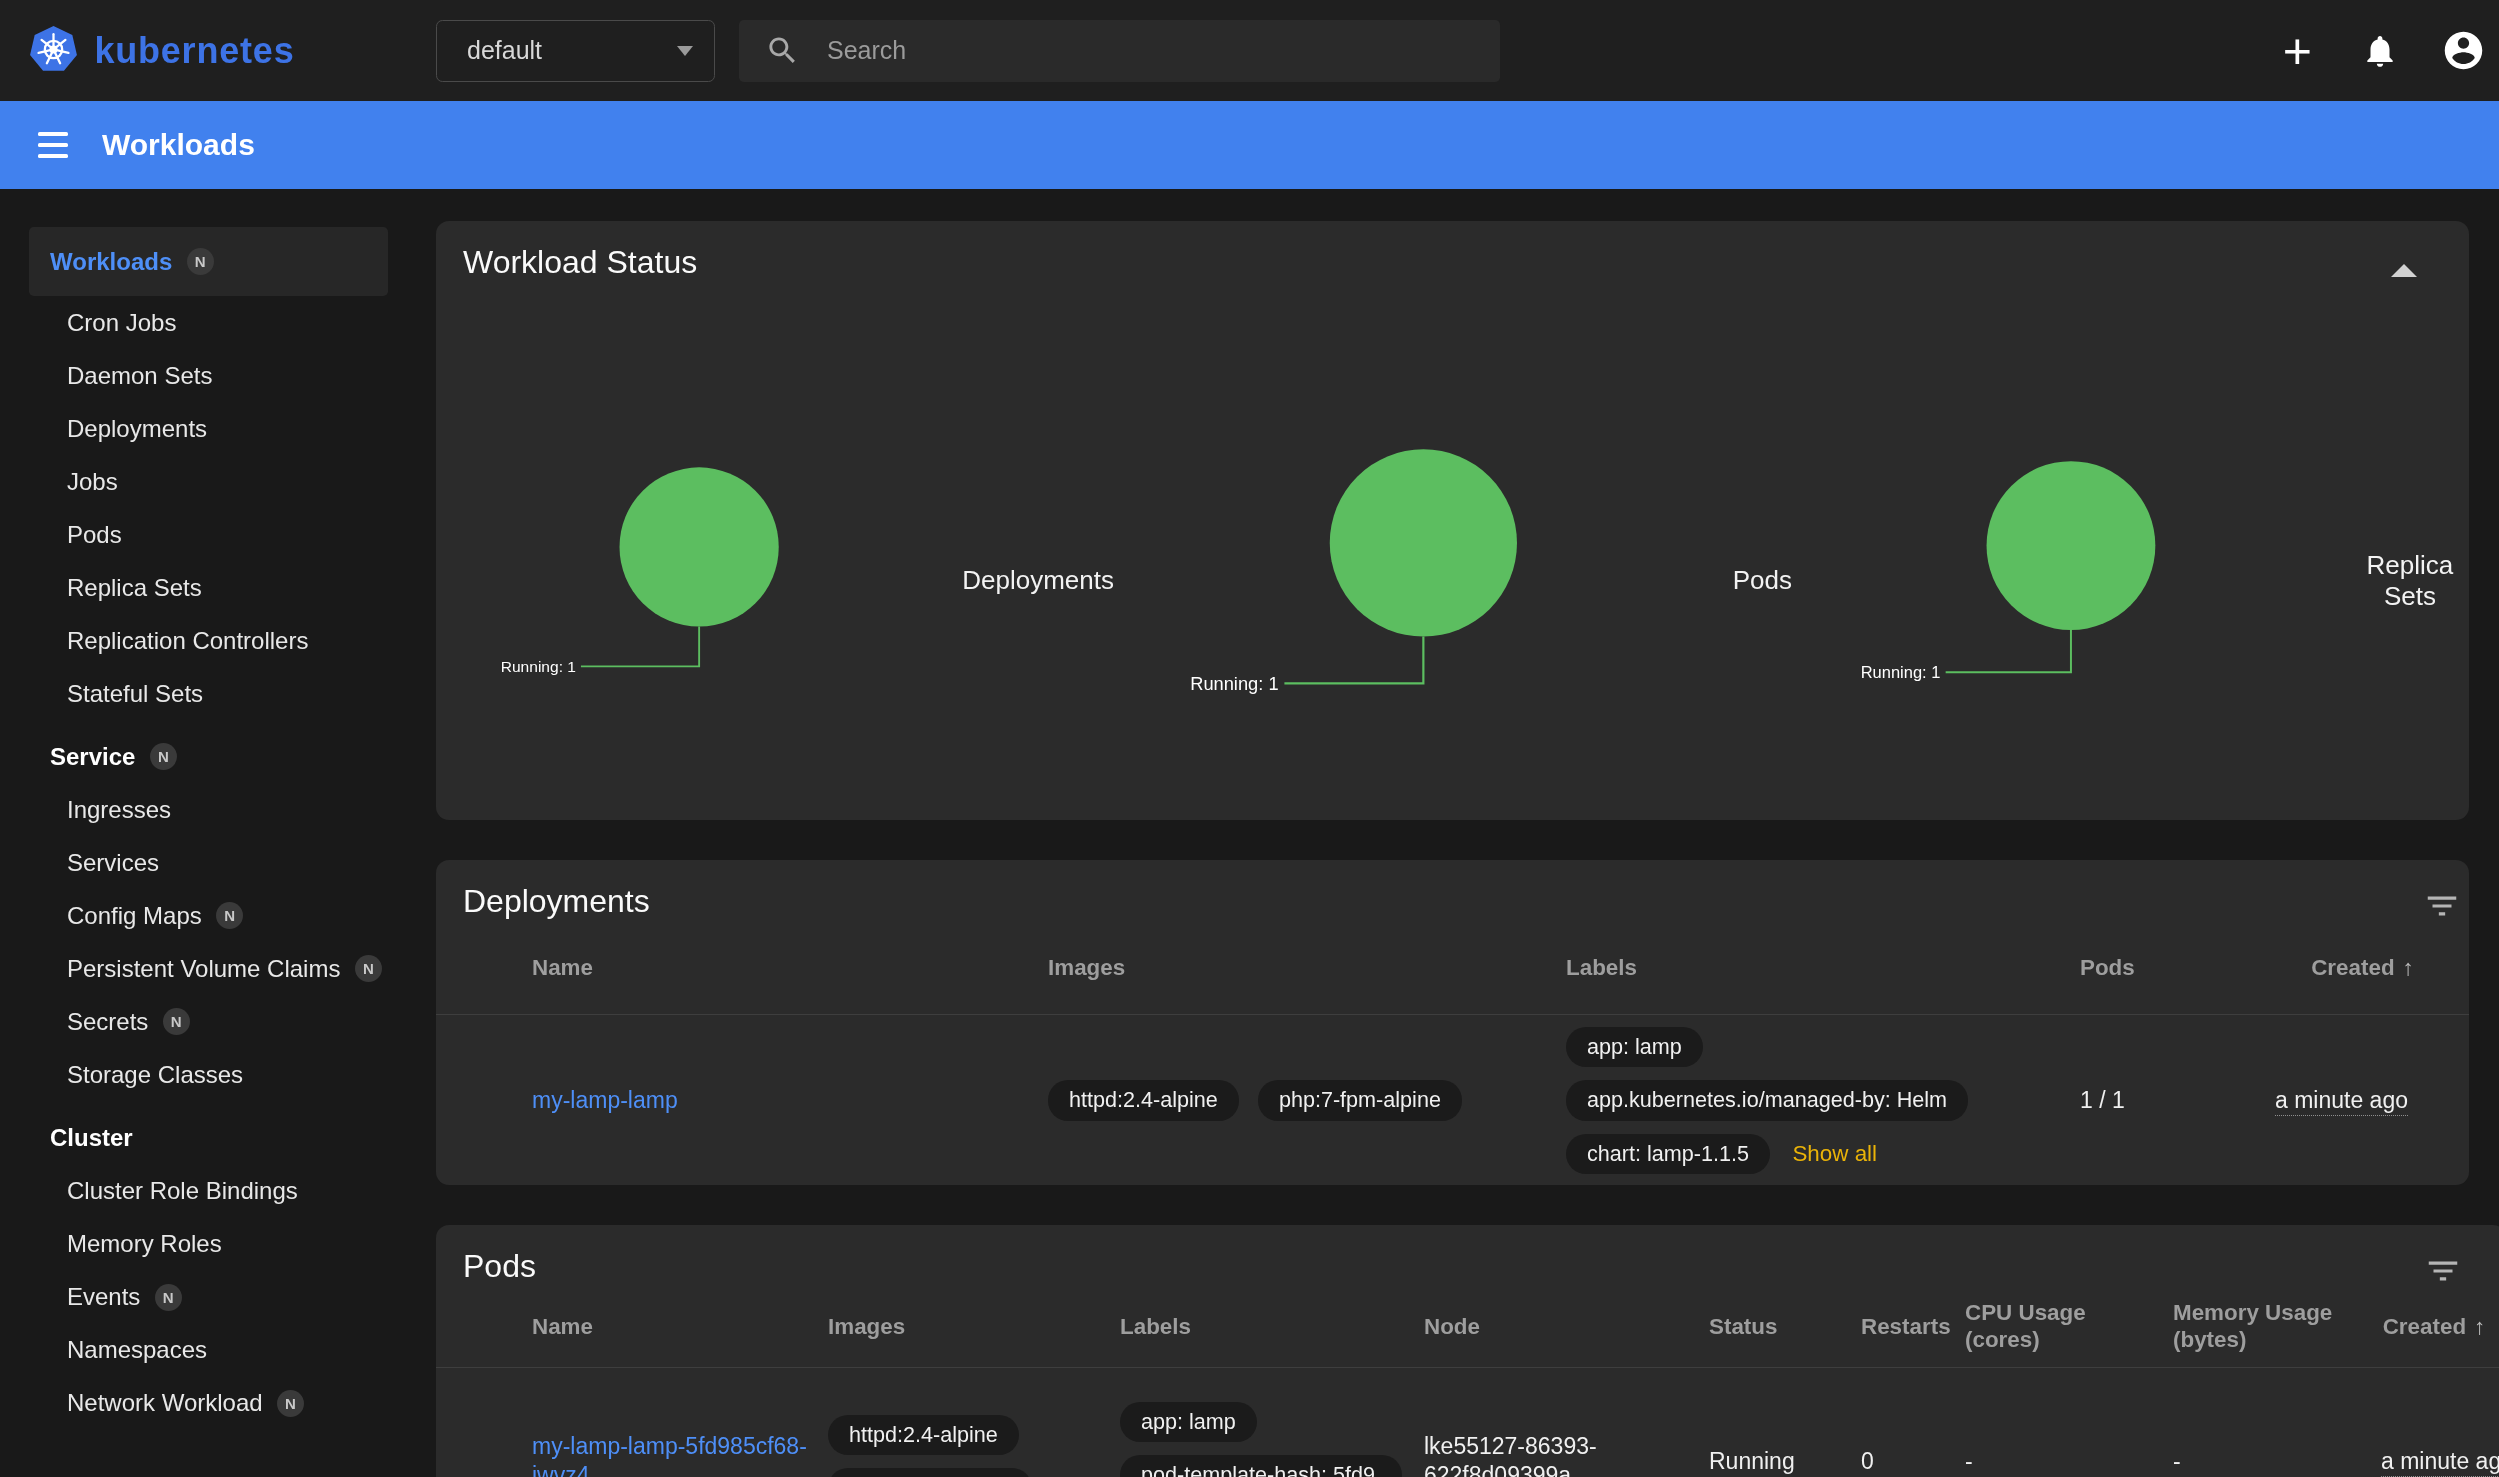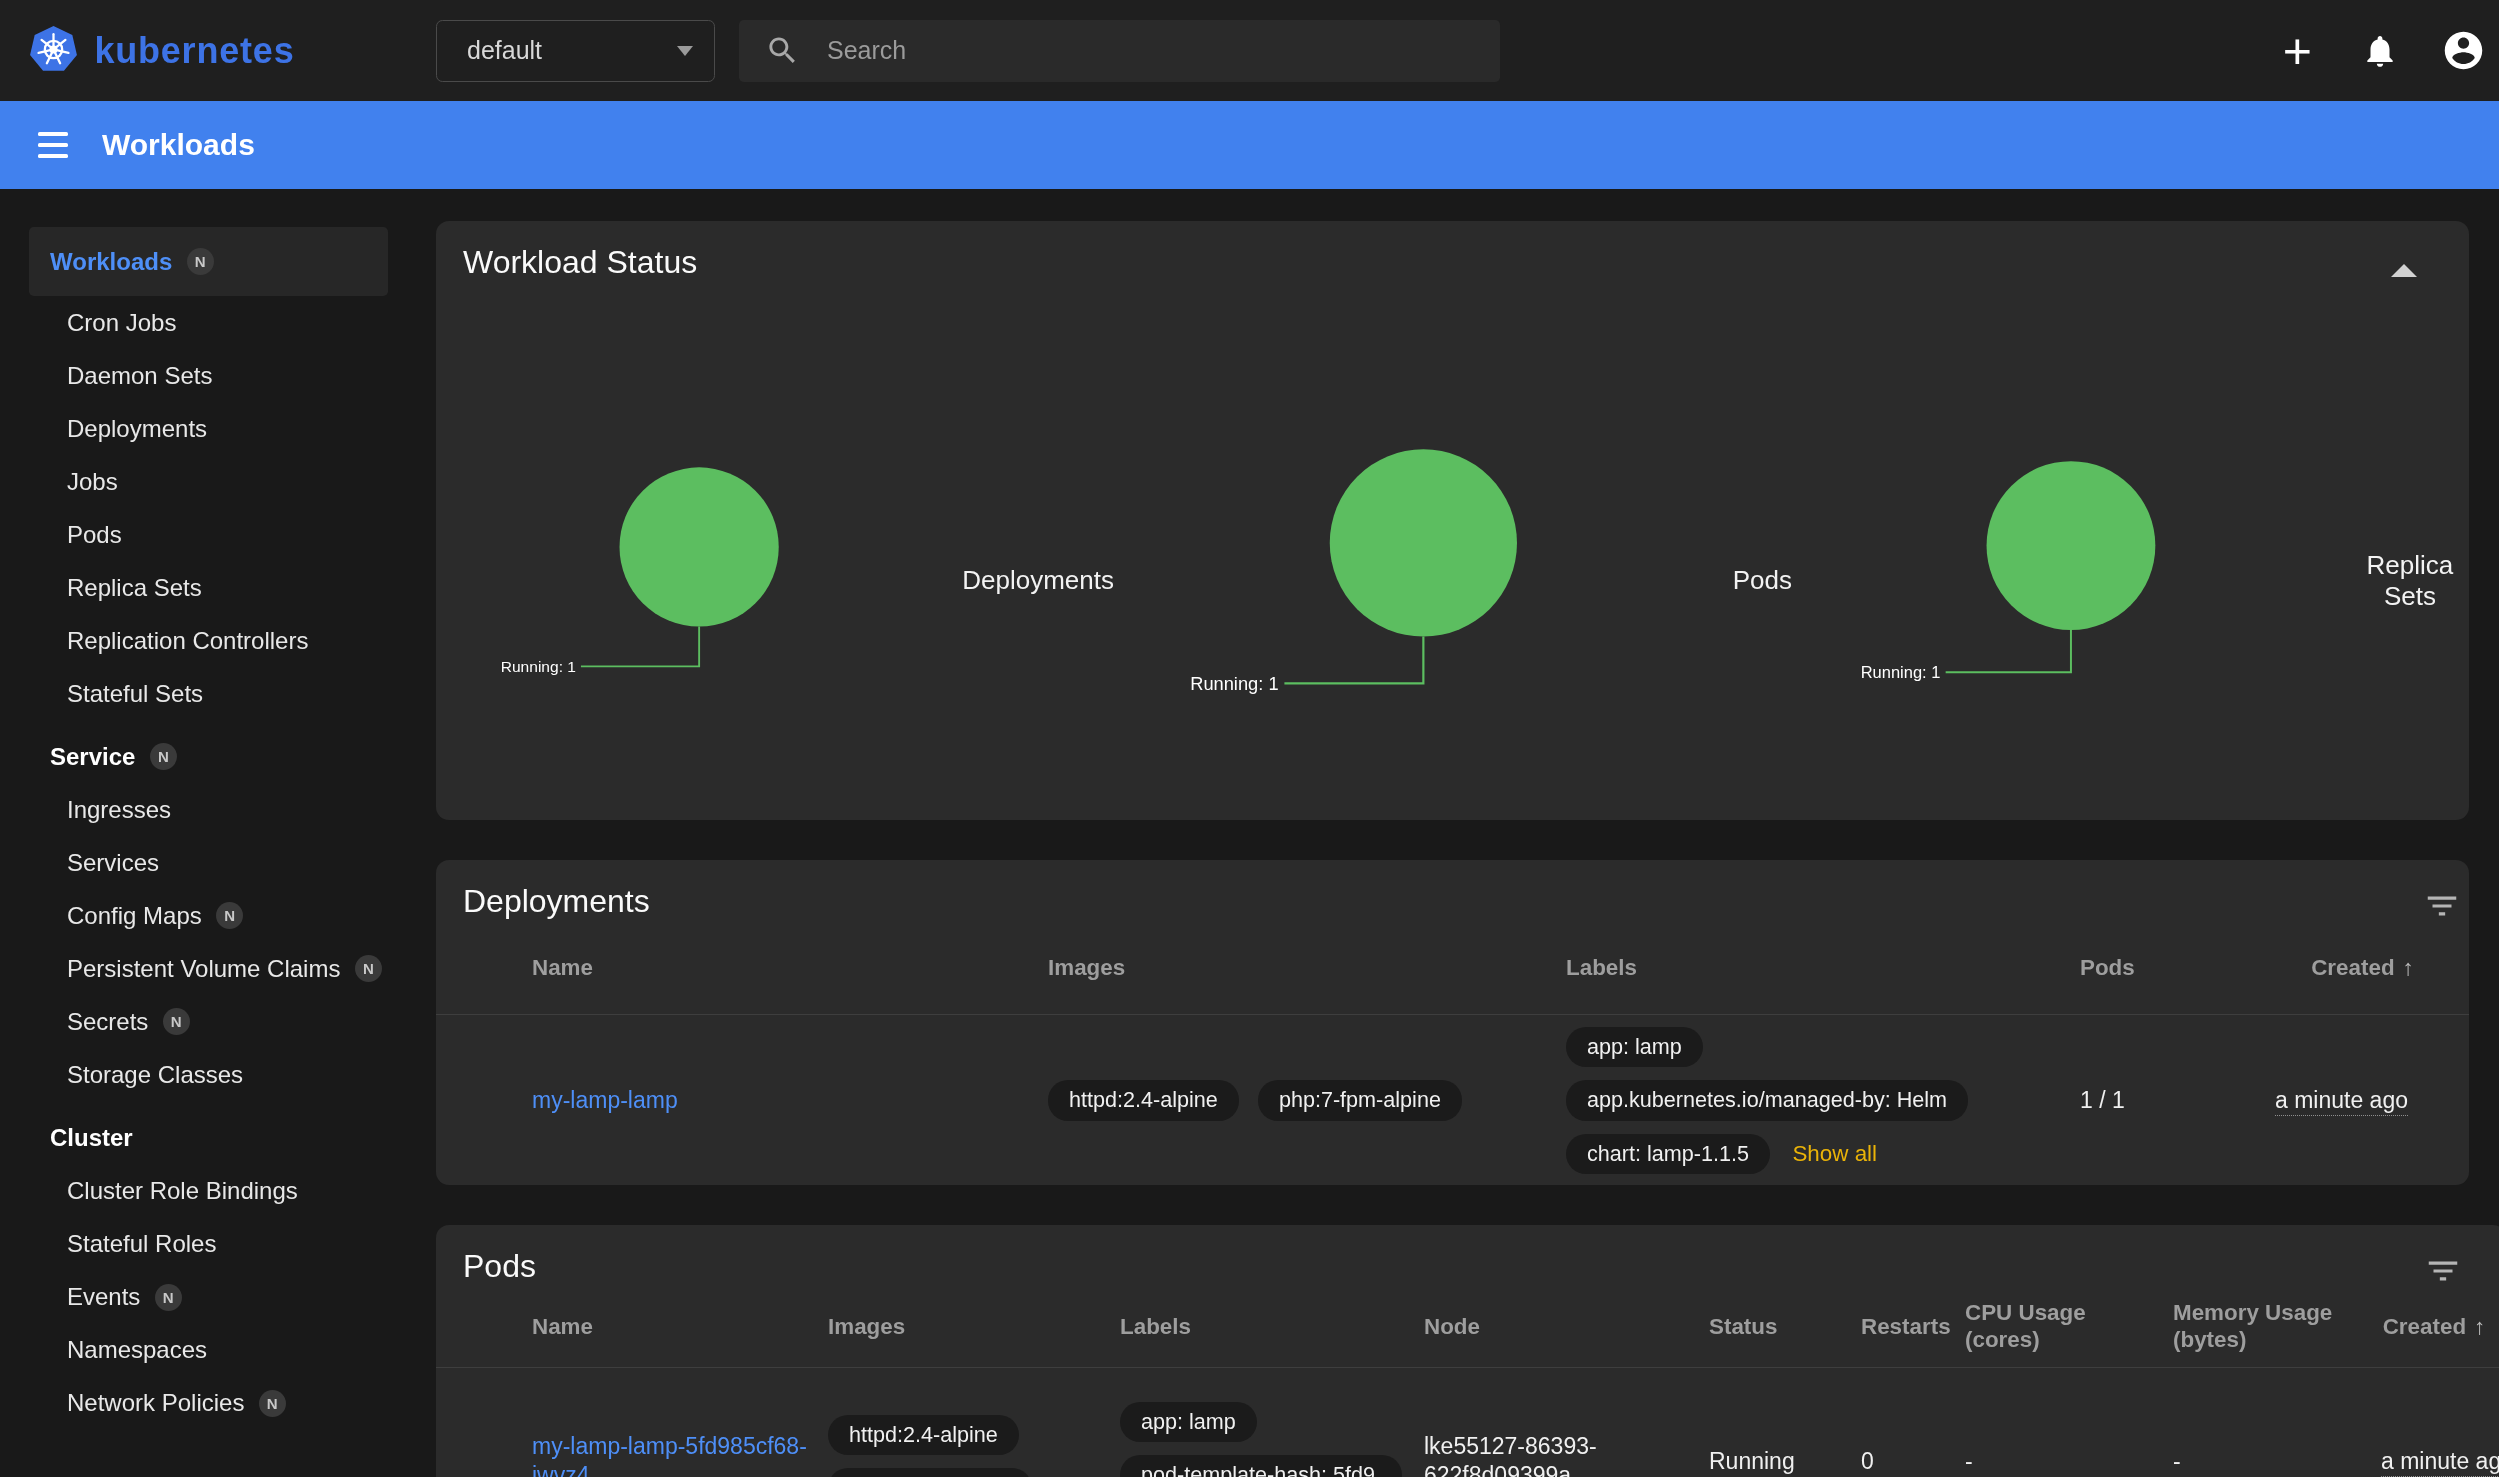--- a/index.html
+++ b/index.html
@@ -215,31 +215,31 @@
     <div class="nav-item">
         <span>Storage Classes</span>
       </div>
     <div class="nav-item section">
         <span>Cluster</span>
       </div>
     <div class="nav-item">
         <span>Cluster Role Bindings</span>
       </div>
     <div class="nav-item">
-        <span>Stateful Roles</span>
+        <span>Memory Roles</span>
       </div>
     <div class="nav-item">
       <span>Events</span>
       <span class="nbadge">N</span>
     </div>
     <div class="nav-item">
         <span>Namespaces</span>
       </div>
     <div class="nav-item">
-      <span>Network Policies</span>
+      <span>Network Workload</span>
       <span class="nbadge">N</span>
     </div>
   </div>
 
   <div class="main">
 
     <div class="card workload">
       <div class="card-title">Workload Status</div>
       <div class="collapse-btn">
         <span class="collapse-up"></span>

